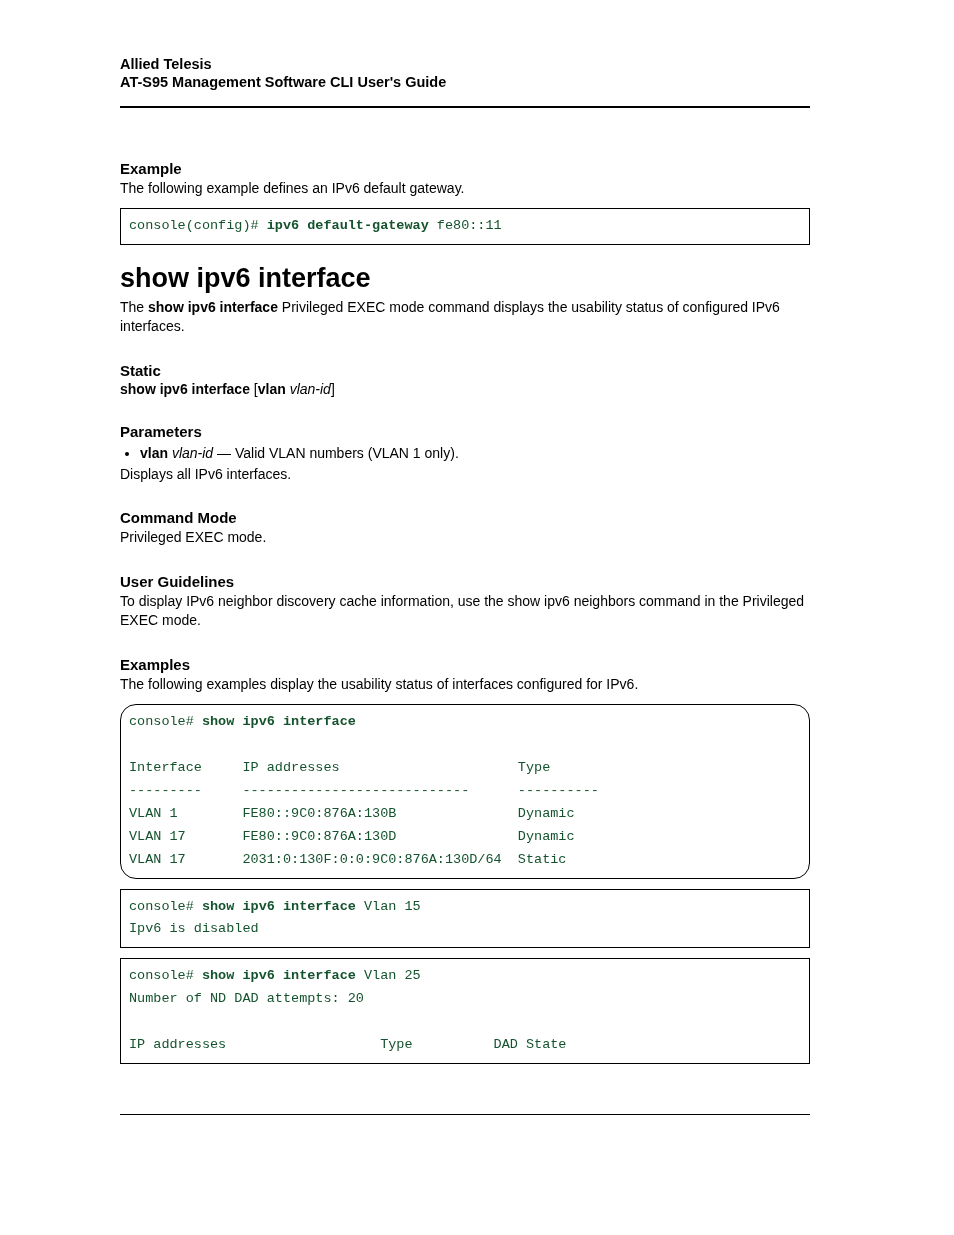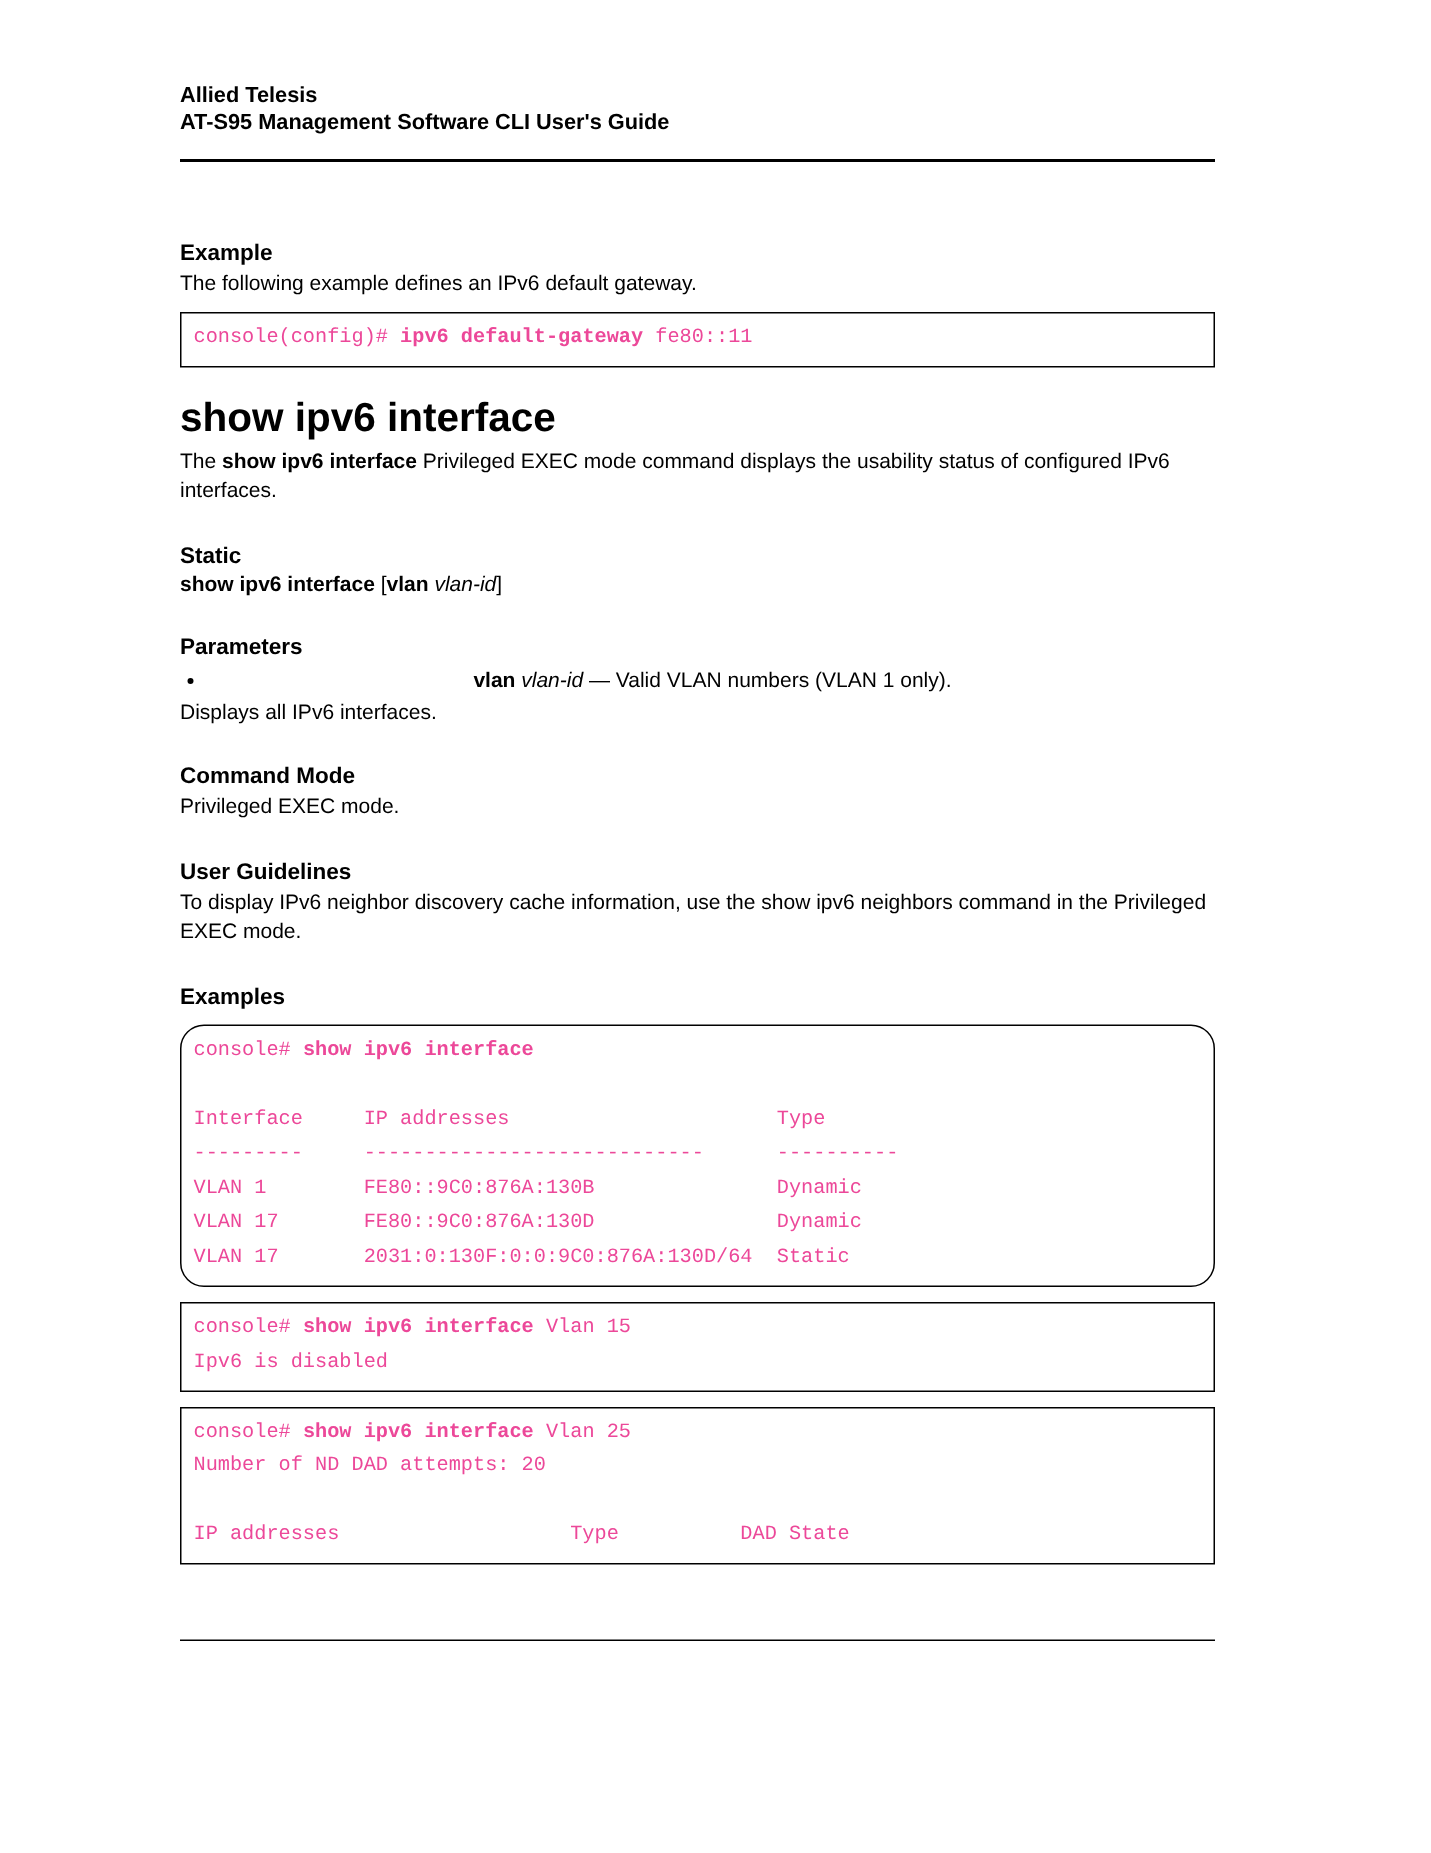--- a/index.html
+++ b/index.html
@@ -22,33 +22,33 @@
   .hr-top { border: none; border-top: 2px solid #000; margin: 16px 0 0 0; }
   .section-h { font-weight: bold; font-size: 15px; margin-top: 52px; margin-bottom: 2px; }
   .body-p { font-size: 14px; line-height: 1.35; margin: 2px 0 0 0; }
   .codebox {
     border: 1px solid #000;
     padding: 6px 8px;
     margin-top: 10px;
     font-family: "Courier New", monospace;
     font-size: 13.5px;
     white-space: pre;
-    color: #ec4899;
+    color: #14532d;
     line-height: 1.7;
   }
   .codebox .b { font-weight: bold; }
   .h1-cmd { font-family: Arial, Helvetica, sans-serif; font-weight: bold; font-size: 27px; margin-top: 18px; margin-bottom: 4px; }
   .desc-p { font-size: 14px; line-height: 1.35; }
   .desc-p .b { font-weight: bold; }
   .sub-h { font-weight: bold; font-size: 15px; margin-top: 26px; margin-bottom: 2px; }
   .syntax-line { font-size: 14px; }
   .syntax-line .b { font-weight: bold; }
   .syntax-line .i { font-style: italic; }
   .param-list { margin: 4px 0 0 0; padding: 0 0 0 20px; }
-  .param-list li { font-size: 14px; line-height: 1.35; text-align: center; }
+  .param-list li { font-size: 14px; line-height: 1.35; }
   .param-list .b { font-weight: bold; }
   .param-list .i { font-style: italic; }
   .codebox-big { overflow-x: hidden; border-radius: 16px; }
   .hr-bottom { border: none; border-top: 1px solid #000; margin: 50px 0 0 0; }
   .page-num { text-align: center; font-size: 12px; margin-top: 12px; }
 </style>
 </head>
 <body>
 
 <div class="page">
@@ -84,20 +84,21 @@
 
   <div class="sub-h">Command Mode</div>
   <div class="body-p">Privileged EXEC mode.</div>
 
   <div class="sub-h">User Guidelines</div>
   <div class="body-p">
     <span>To display IPv6 neighbor discovery cache information, use the </span><span class="b">show ipv6 neighbors</span><span> command in the Privileged EXEC mode.</span>
   </div>
 
   <div class="sub-h">Examples</div>
+  <div class="body-p">The following examples display the usability status of interfaces configured for IPv6.</div>
 
   <div class="codebox codebox-big"><span>console# </span><span class="b">show ipv6 interface</span>
 <span></span>
 <span>Interface     IP addresses                      Type</span>
 <span>---------     ----------------------------      ----------</span>
 <span>VLAN 1        FE80::9C0:876A:130B               Dynamic</span>
 <span>VLAN 17       FE80::9C0:876A:130D               Dynamic</span>
 <span>VLAN 17       2031:0:130F:0:0:9C0:876A:130D/64  Static</span></div>
 
   <div class="codebox"><span>console# </span><span class="b">show ipv6 interface</span><span> Vlan 15</span>

